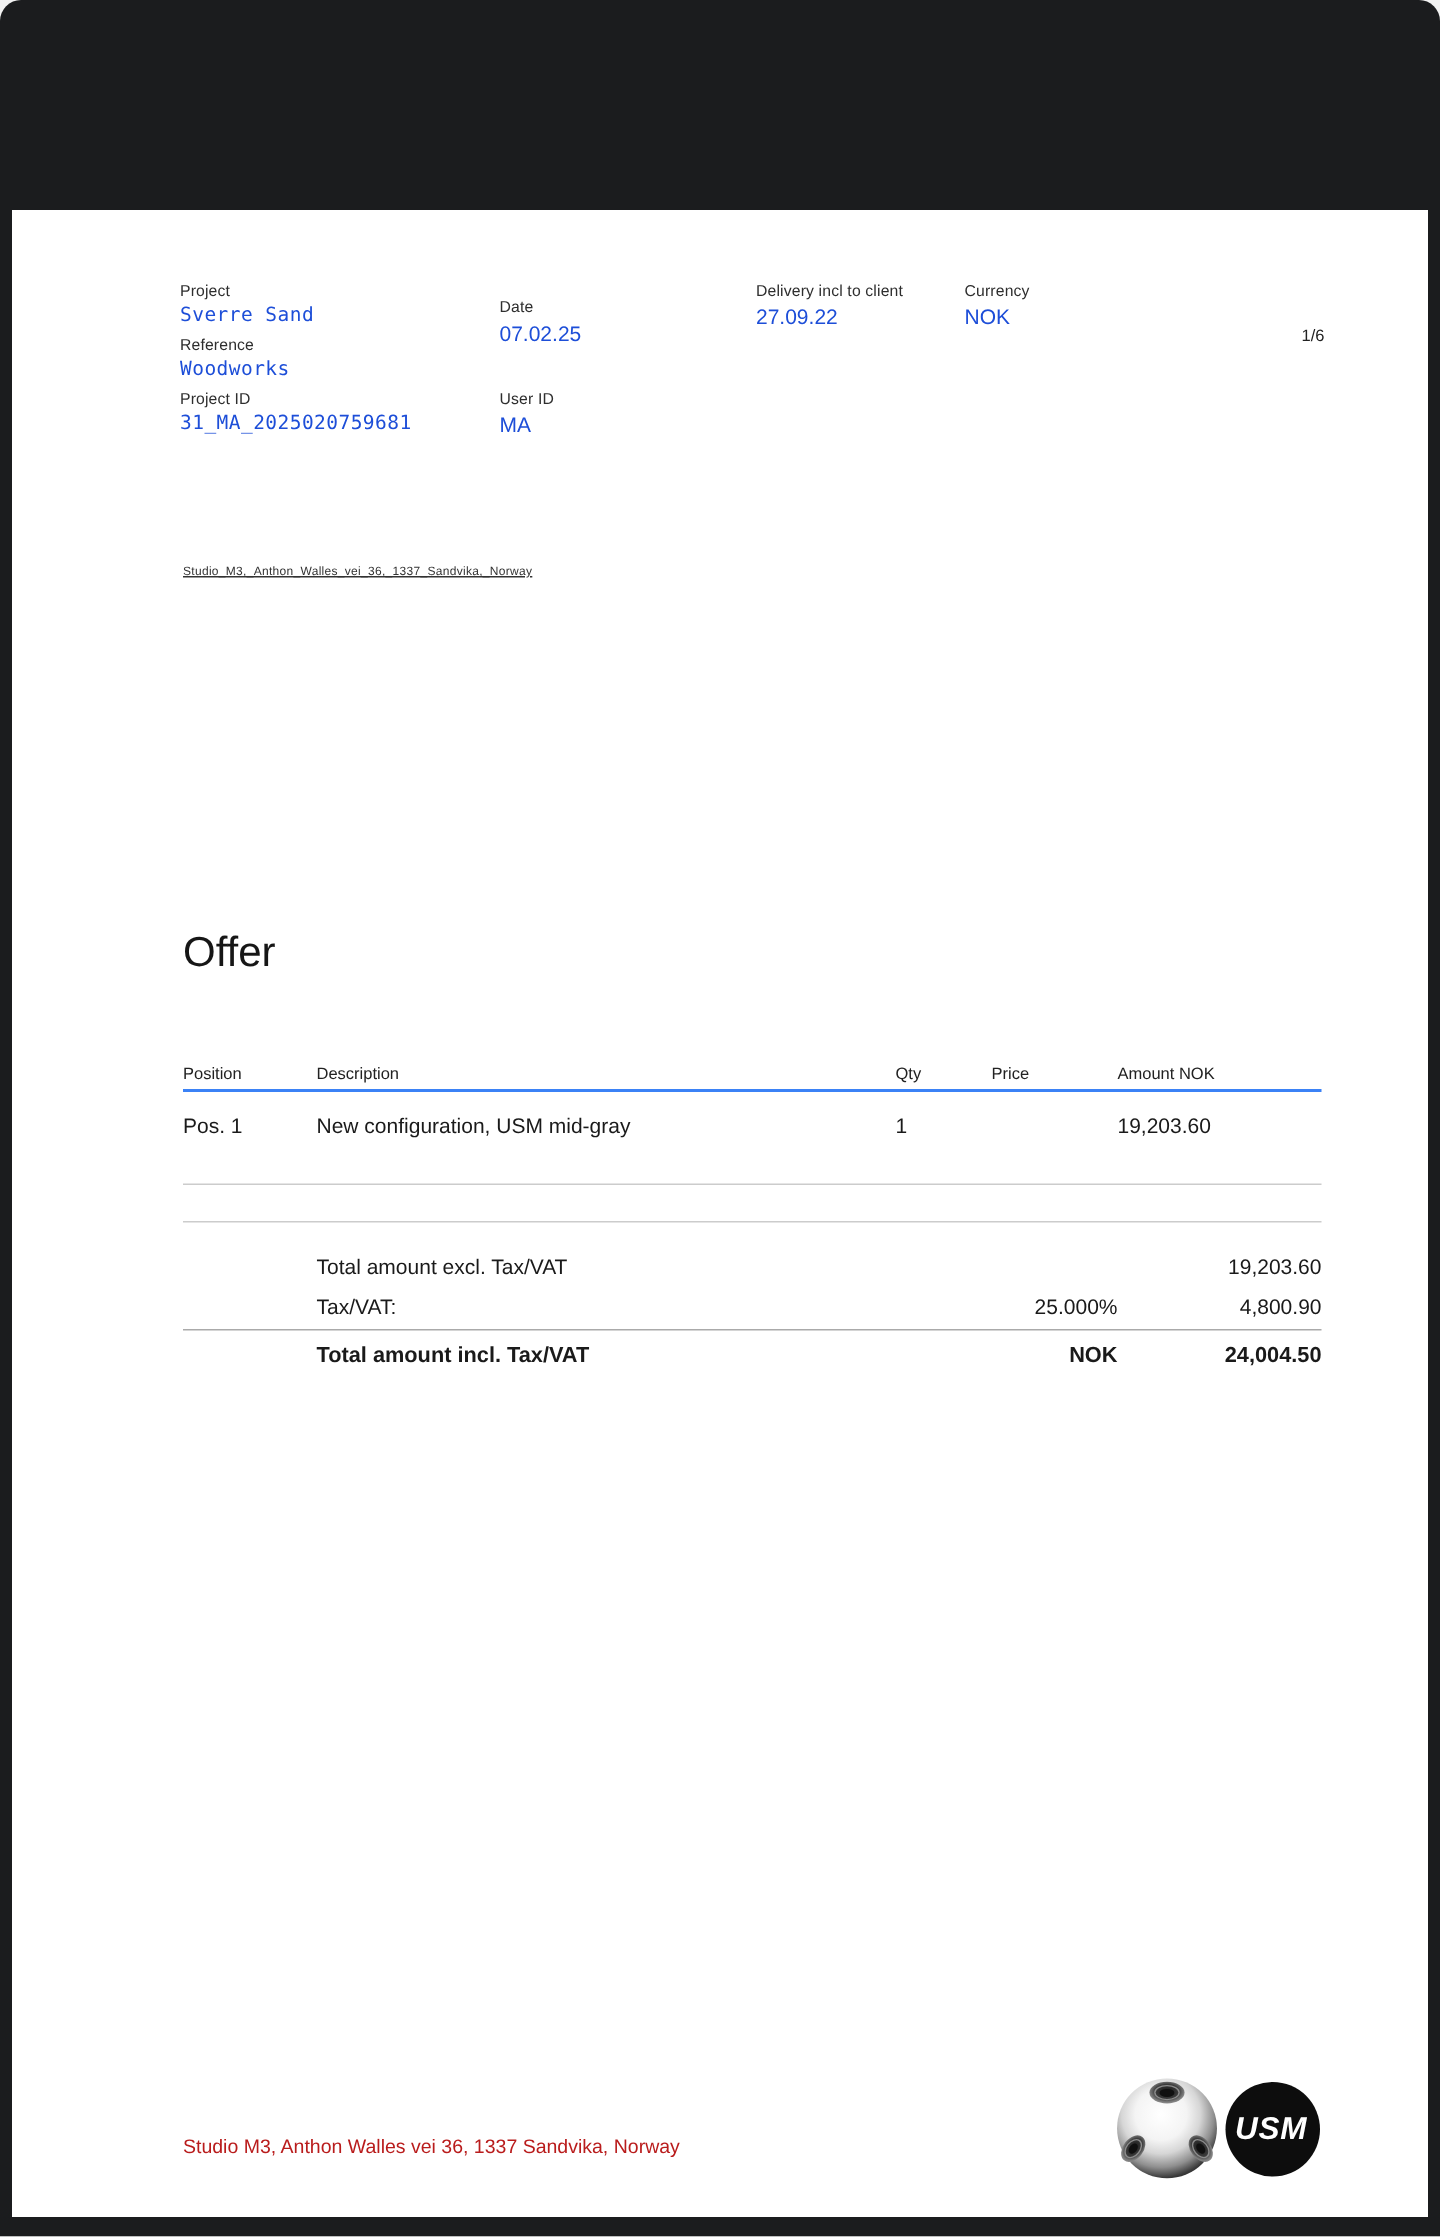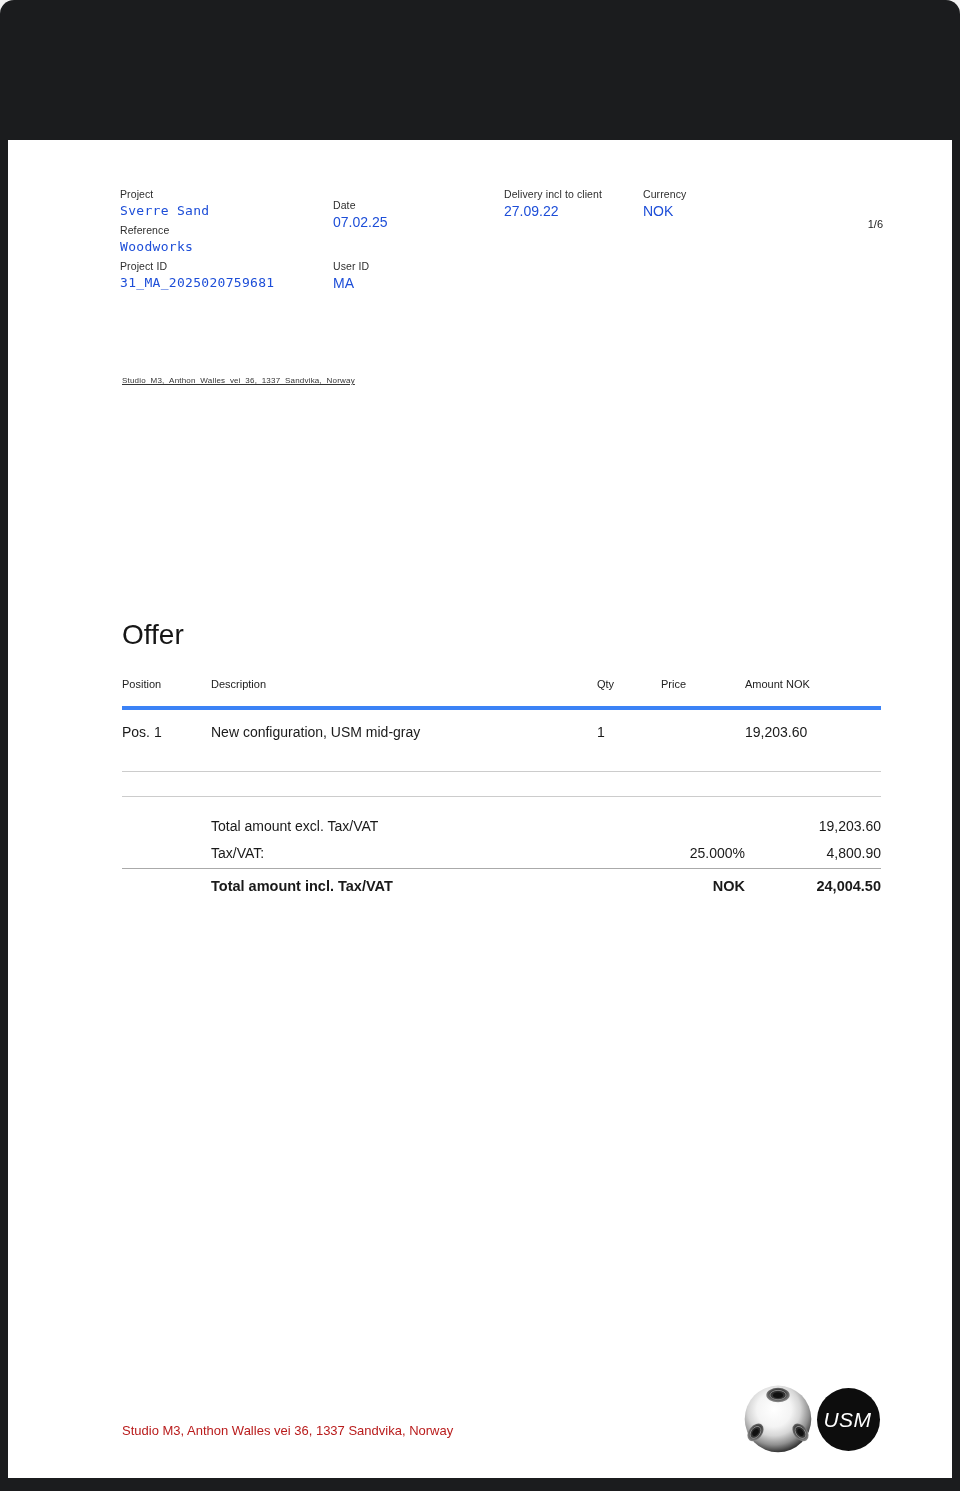--- a/index.html
+++ b/index.html
@@ -33,21 +33,21 @@
   .page-indicator { position: absolute; right: 69px; top: 78px; font-size: 11px; color: #222; }
   .address-link {
     position: absolute; left: 114px; top: 236px;
     font-size: 8px; color: #333; text-decoration: underline; letter-spacing: .2px;
   }
   .offer-title { position: absolute; left: 114px; top: 479px; font-size: 28px; font-weight: 400; color: #161616; }
   
   .offer-table { position: absolute; left: 114px; top: 538px; width: 759px; }
   .trow { display: grid; grid-template-columns: 89px 1fr 64px 84px 136px; align-items: baseline; }
   .trow .num { text-align: left; }
-  .thead { font-size: 11px; color: #222; padding-bottom: 16px; border-bottom: 4px solid #3b82f6; }
+  .thead { font-size: 11px; color: #222; padding-bottom: 4px; border-bottom: 2px solid #3b82f6; margin-top: 32px; }
   .titem { font-size: 14px; padding-top: 14px; }
   .sep { border-top: 1px solid #ccc; height: 0; }
   .sep1 { margin-top: 31px; }
   .sep2 { margin-top: 24px; }
   .sep3 { margin-top: 7px; border-top: 1px solid #aaa; }
   .totrow { display: grid; grid-template-columns: 89px 1fr 148px 136px; align-items: baseline; font-size: 14px; }
   .totrow .num { text-align: right; }
   .tot-excl { margin-top: 21px; }
   .tot-tax  { margin-top: 11px; }
   .total-nok { margin-top: 9px; text-align: right; font-size: 11px; color: #222; }
@@ -55,21 +55,21 @@
   
   .footer-address { position: absolute; left: 114px; top: 1283px; font-size: 13px; color: #b91c1c; }
   .ball-wrap { position: absolute; left: 734px; top: 1242px; width: 72px; height: 72px; }
   .usm-badge {
     position: absolute; left: 809px; top: 1248px;
     width: 63px; height: 63px; border-radius: 50%;
     background: #0d0d0d;
     display: flex; align-items: center; justify-content: center;
   }
   .usm-badge span {
-    color: #fff; font-style: italic; font-weight: normal;
+    color: #fff; font-style: italic; font-weight: bold;
     font-size: 21px; letter-spacing: .5px; transform: translateX(-1px);
   }
 </style>
 </head>
 <body>
 
 <div class="screen">
   <div class="page">
 
     <div class="field f-project">

